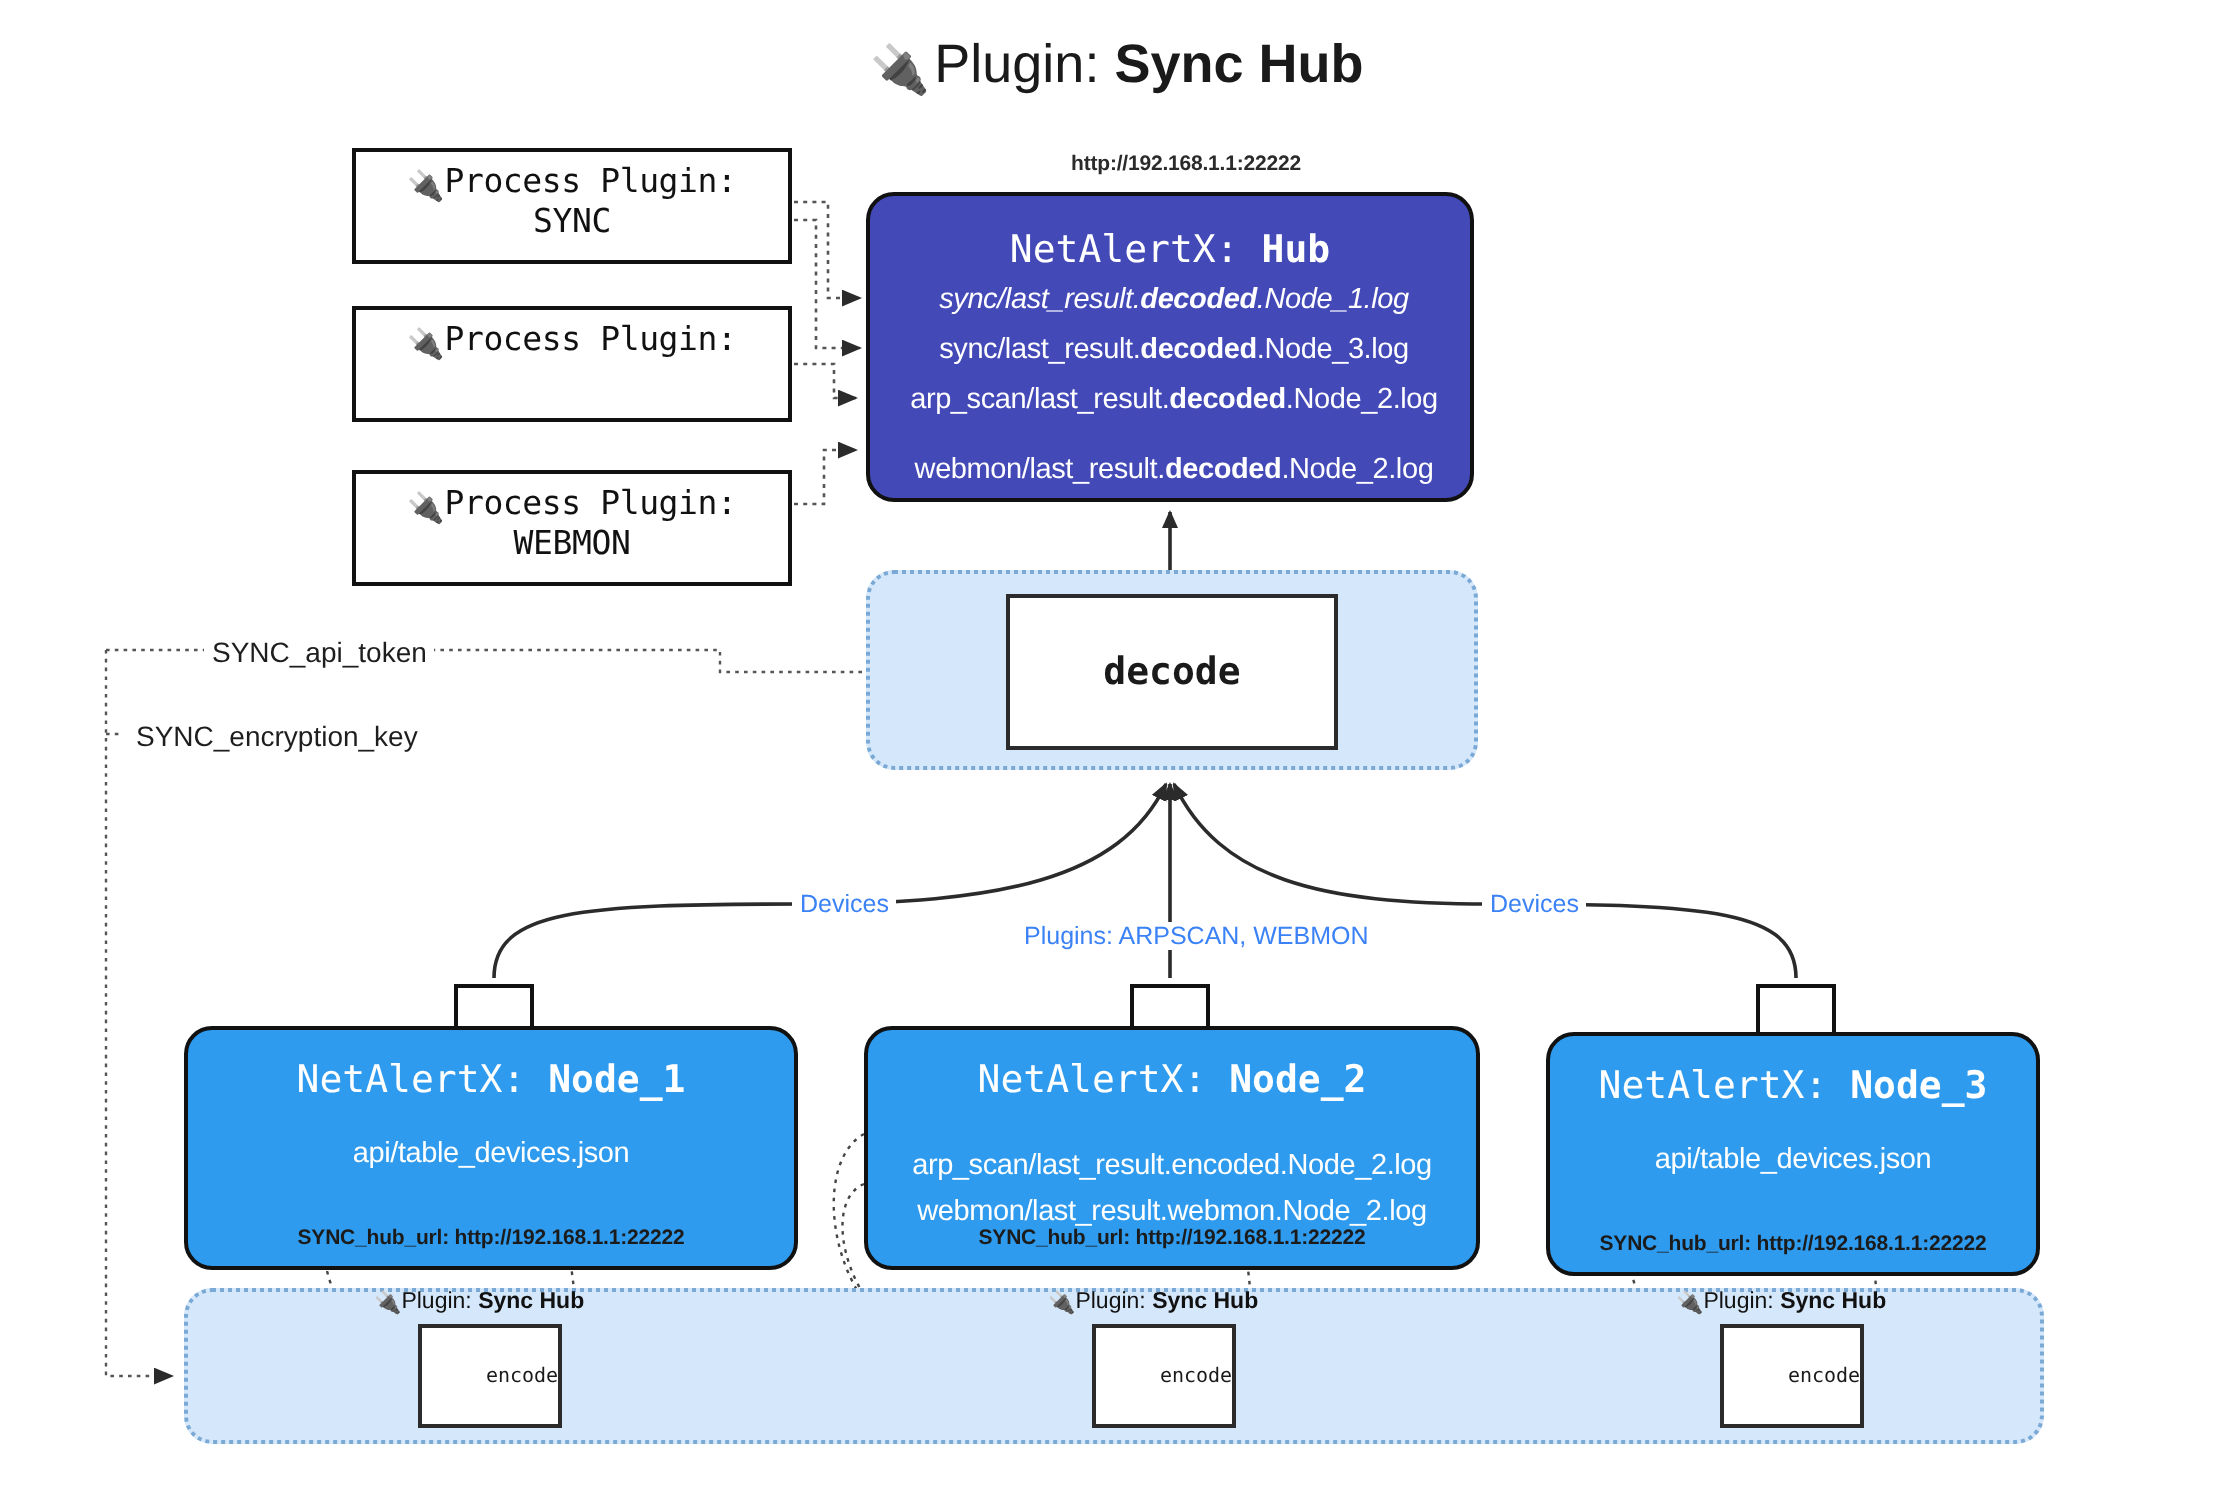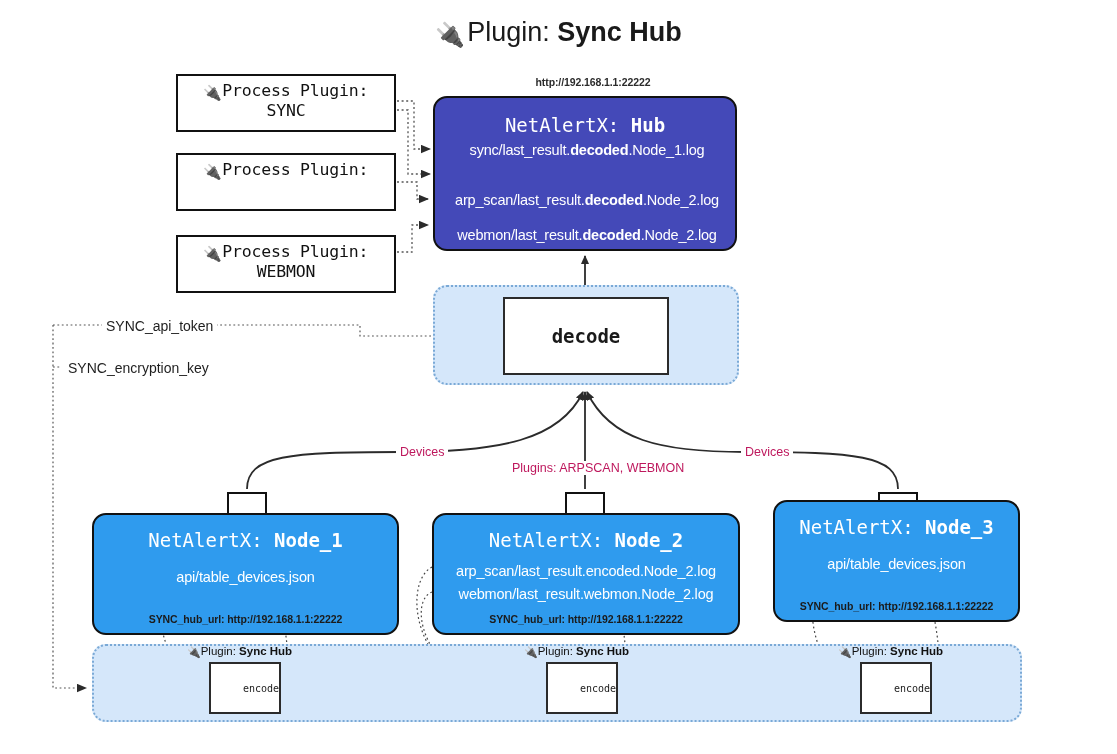--- a/index.html
+++ b/index.html
@@ -106,21 +106,21 @@
   }
   #hub-box .hub-title .b { font-weight: bold; }
   .hub-log {
     font-size: 14.5px;
     color: #ffffff;
     white-space: nowrap;
     text-align: center;
     letter-spacing: -0.2px;
   }
   .hub-log .b { font-weight: bold; }
-  #hub-log-0 { position:absolute; left:0; width:304px; top: 44px; }
+  #hub-log-0 { position:absolute; left:0; width:304px; top: 44px; font-style: italic; }
   #hub-log-1 { position:absolute; left:0; width:304px; top: 69px; }
   #hub-log-2 { position:absolute; left:0; width:304px; top: 94px; }
   #hub-log-3 { position:absolute; left:0; width:304px; top: 118px; margin-top: 11px; }
 
   
   #decode-group {
     position: absolute;
     left: 433px;
     top: 285px;
     width: 306px;
@@ -157,21 +157,21 @@
     padding: 0 4px;
     white-space: nowrap;
   }
   #label-api-token { left: 102px; top: 318px; }
   #label-enc-key   { left: 64px;  top: 360px; }
 
   
   .edge-label {
     position: absolute;
     font-size: 12.5px;
-    color: #be185d;
+    color: #3b82f6;
     background: #ffffff;
     padding: 0 4px;
     white-space: nowrap;
   }
   #label-devices-left  { left: 396px; top: 445px; }
   #label-devices-right { left: 741px; top: 445px; }
   #label-plugins-mid   { left: 508px; top: 461px; }
 
   
   .node-box {
@@ -204,24 +204,24 @@
     width: 100%;
     text-align: center;
     font-size: 10.5px;
     font-weight: bold;
     color: #1b1b1b;
     white-space: nowrap;
     letter-spacing: -0.1px;
   }
   #node-1 { left: 92px;  top: 513px; width: 307px; height: 122px; }
   #node-2 { left: 432px; top: 513px; width: 308px; height: 122px; }
-  #node-3 { left: 773px; top: 500px; width: 247px; height: 122px; }
+  #node-3 { left: 773px; top: 516px; width: 247px; height: 122px; }
   #node-1 .node-log { margin-top: 18px; }
   #node-3 .node-log { margin-top: 18px; }
-  #node-2 .node-log.first { margin-top: 12px; }
+  #node-2 .node-log.first { margin-top: 24px; }
   #node-2 .node-log.second { margin-top: 7px; }
 
   
   .envelope {
     position: absolute;
     width: 40px;
     height: 30px;
     box-sizing: border-box;
     background: #ffffff;
     border: 2px solid #111111;
@@ -348,20 +348,21 @@
       <span class="l2">WEBMON</span>
     </div>
 
     <div class="hub-url">http://192.168.1.1:22222</div>
 
     <div id="hub-box">
       <div class="hub-title">
         <span>NetAlertX: </span><span class="b">Hub</span>
       </div>
       <div class="hub-log" id="hub-log-0"><span>sync/last_result.</span><span class="b">decoded</span><span>.Node_1.log</span></div>
+      <div class="hub-log" id="hub-log-1"><span>sync/last_result.</span><span class="b">decoded</span><span>.Node_3.log</span></div>
       <div class="hub-log" id="hub-log-2"><span>arp_scan/last_result.</span><span class="b">decoded</span><span>.Node_2.log</span></div>
       <div class="hub-log" id="hub-log-3"><span>webmon/last_result.</span><span class="b">decoded</span><span>.Node_2.log</span></div>
     </div>
 
     <div id="decode-group"></div>
     <div id="decode-box">decode</div>
 
     <div class="token-label" id="label-api-token">SYNC_api_token</div>
     <div class="token-label" id="label-enc-key">SYNC_encryption_key</div>
 

